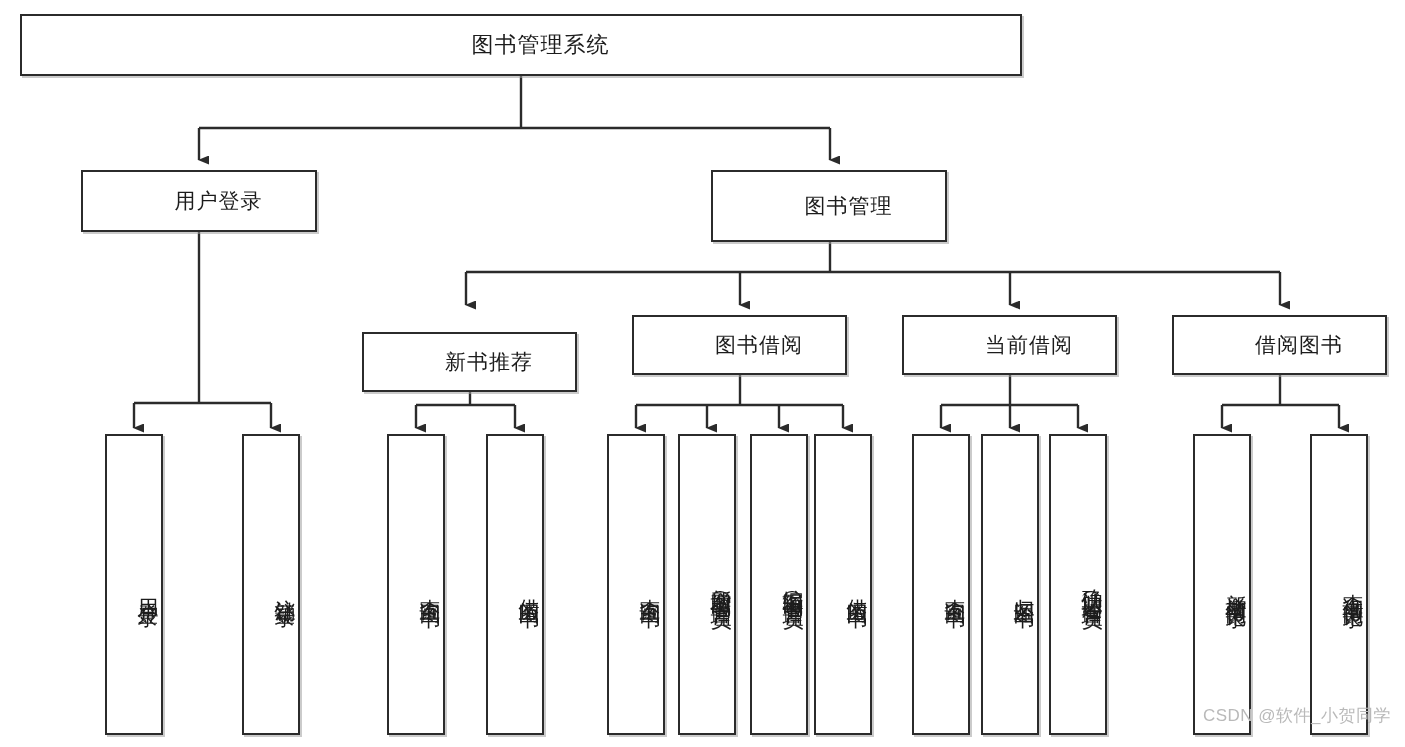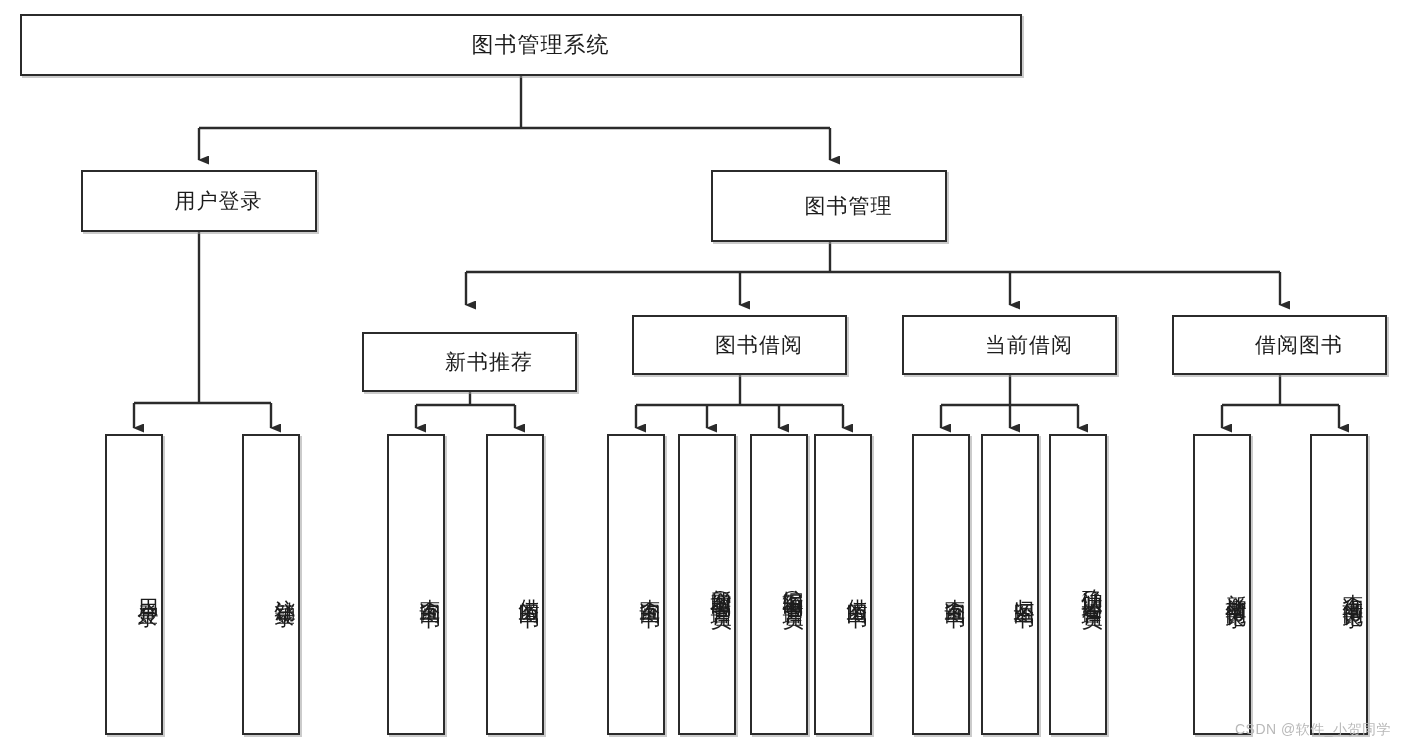--- a/index.html
+++ b/index.html
@@ -56,22 +56,22 @@
     position: absolute;
     left: 0;
     top: 0;
     width: 1405px;
     height: 747px;
     pointer-events: none;
   }
   #watermark {
     position: absolute;
     right: 14px;
-    bottom: 8px;
-    font-size: 14px;
+    bottom: 20px;
+    font-size: 17px;
     color: #b9b9b9;
     letter-spacing: 0.5px;
     white-space: nowrap;
   }
 </style>
 </head>
 <body>
 
 <div id="canvas">
 

